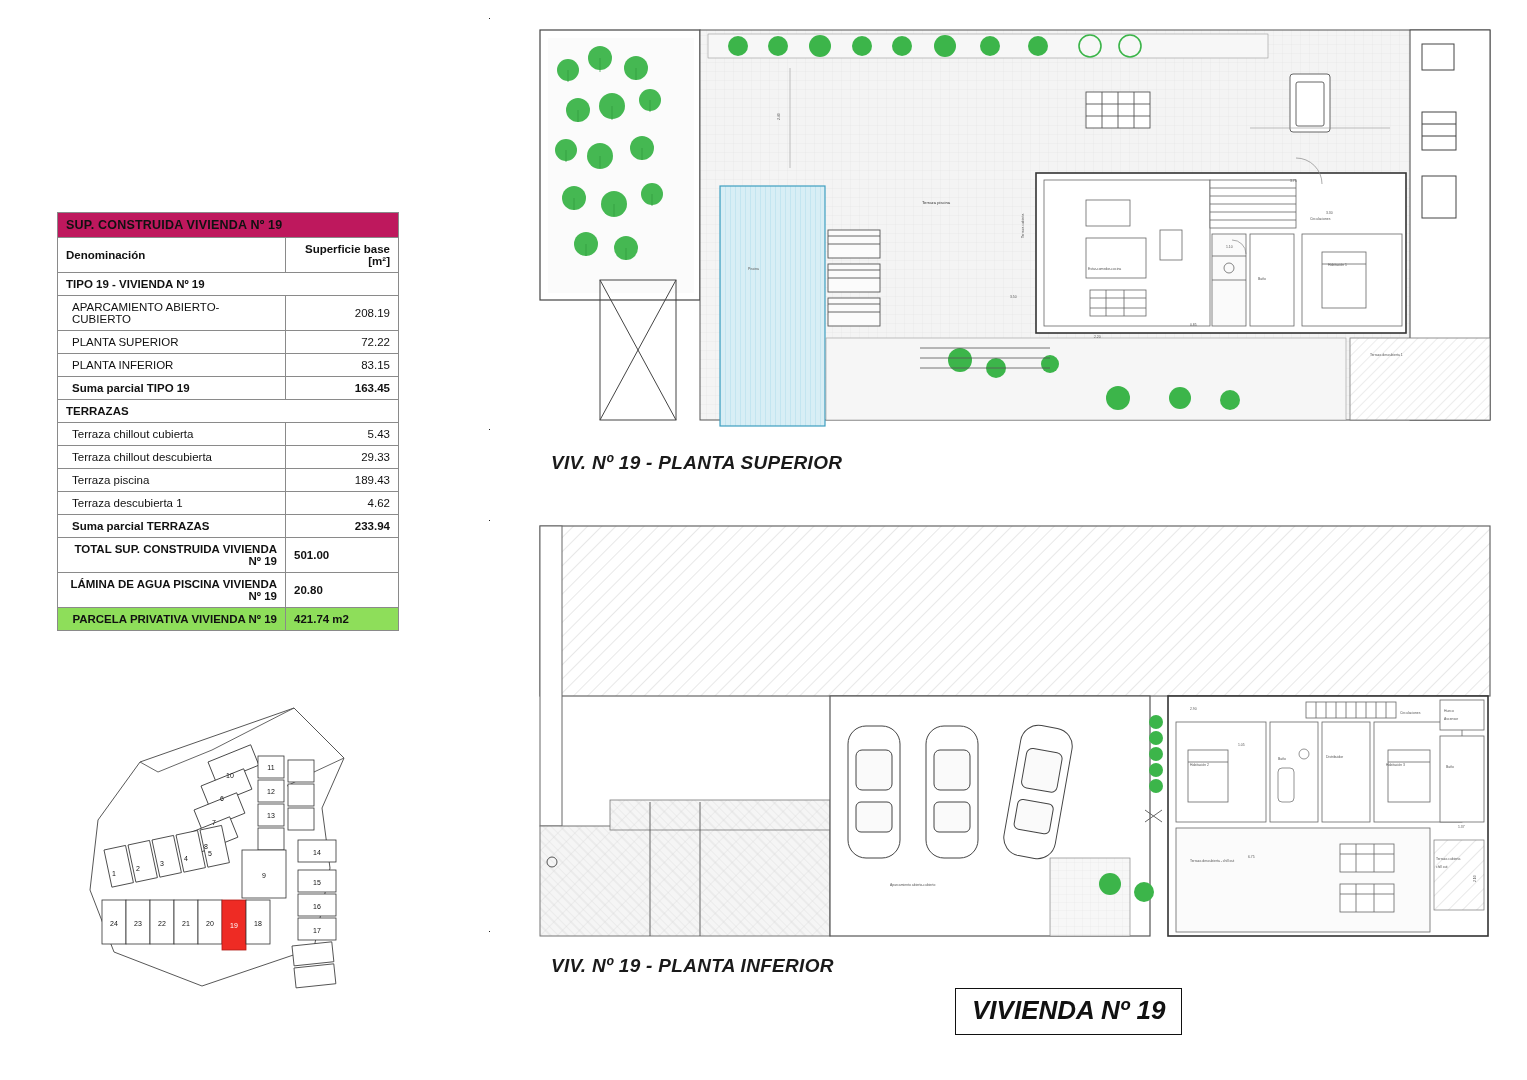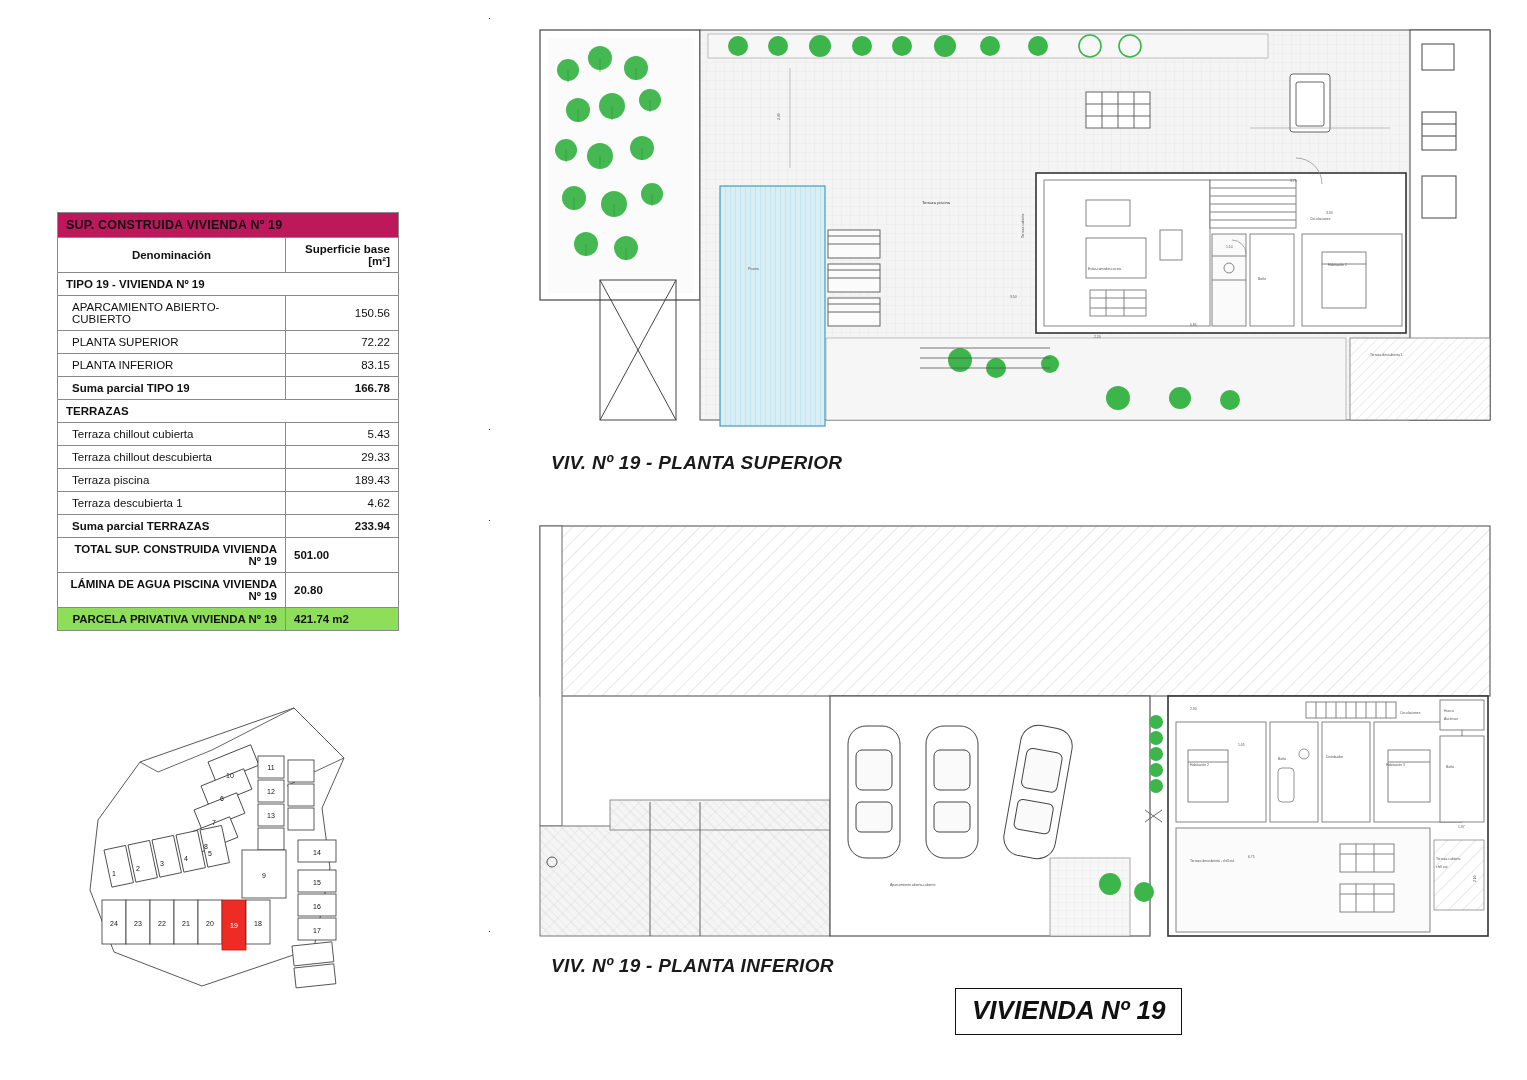--- a/index.html
+++ b/index.html
@@ -27,21 +27,21 @@
     border: 1px solid #8a8a8a;
     padding: 5px 8px;
     vertical-align: middle;
   }
   .area-table .hdr-title {
     background: #be185d;
     font-weight: bold;
     font-size: 12.5px;
     letter-spacing: .2px;
   }
-  .area-table .col-head { font-weight: bold; text-align: center; }
+  .area-table .col-head { font-weight: bold; }
   .area-table .num { text-align: right; width: 113px; }
   .area-table .sect { font-weight: bold; }
   .area-table .sub { font-weight: bold; }
   .area-table .tot { font-weight: bold; text-align: left; }
   .area-table .tot-label { font-weight: bold; text-align: right; }
   .area-table .green { background: #8ede5a; font-weight: bold; }
   .area-table tr.indent td:first-child { padding-left: 14px; }
 
   
   .keyplan {
@@ -117,33 +117,33 @@
   </tr>
   <tr>
     <td class="col-head">Denominación</td>
     <td class="col-head num">Superficie base [m²]</td>
   </tr>
   <tr>
     <td class="sect" colspan="2">TIPO 19 - VIVIENDA Nº 19</td>
   </tr>
   <tr class="indent">
     <td>APARCAMIENTO ABIERTO-CUBIERTO</td>
-    <td class="num">150.56</td>
+    <td class="num">208.19</td>
   </tr>
   <tr class="indent">
     <td>PLANTA SUPERIOR</td>
     <td class="num">72.22</td>
   </tr>
   <tr class="indent">
     <td>PLANTA INFERIOR</td>
     <td class="num">83.15</td>
   </tr>
   <tr class="indent">
     <td class="sub">Suma parcial TIPO 19</td>
-    <td class="num sub">166.78</td>
+    <td class="num sub">163.45</td>
   </tr>
   <tr>
     <td class="sect" colspan="2">TERRAZAS</td>
   </tr>
   <tr class="indent">
     <td>Terraza chillout cubierta</td>
     <td class="num">5.43</td>
   </tr>
   <tr class="indent">
     <td>Terraza chillout descubierta</td>

